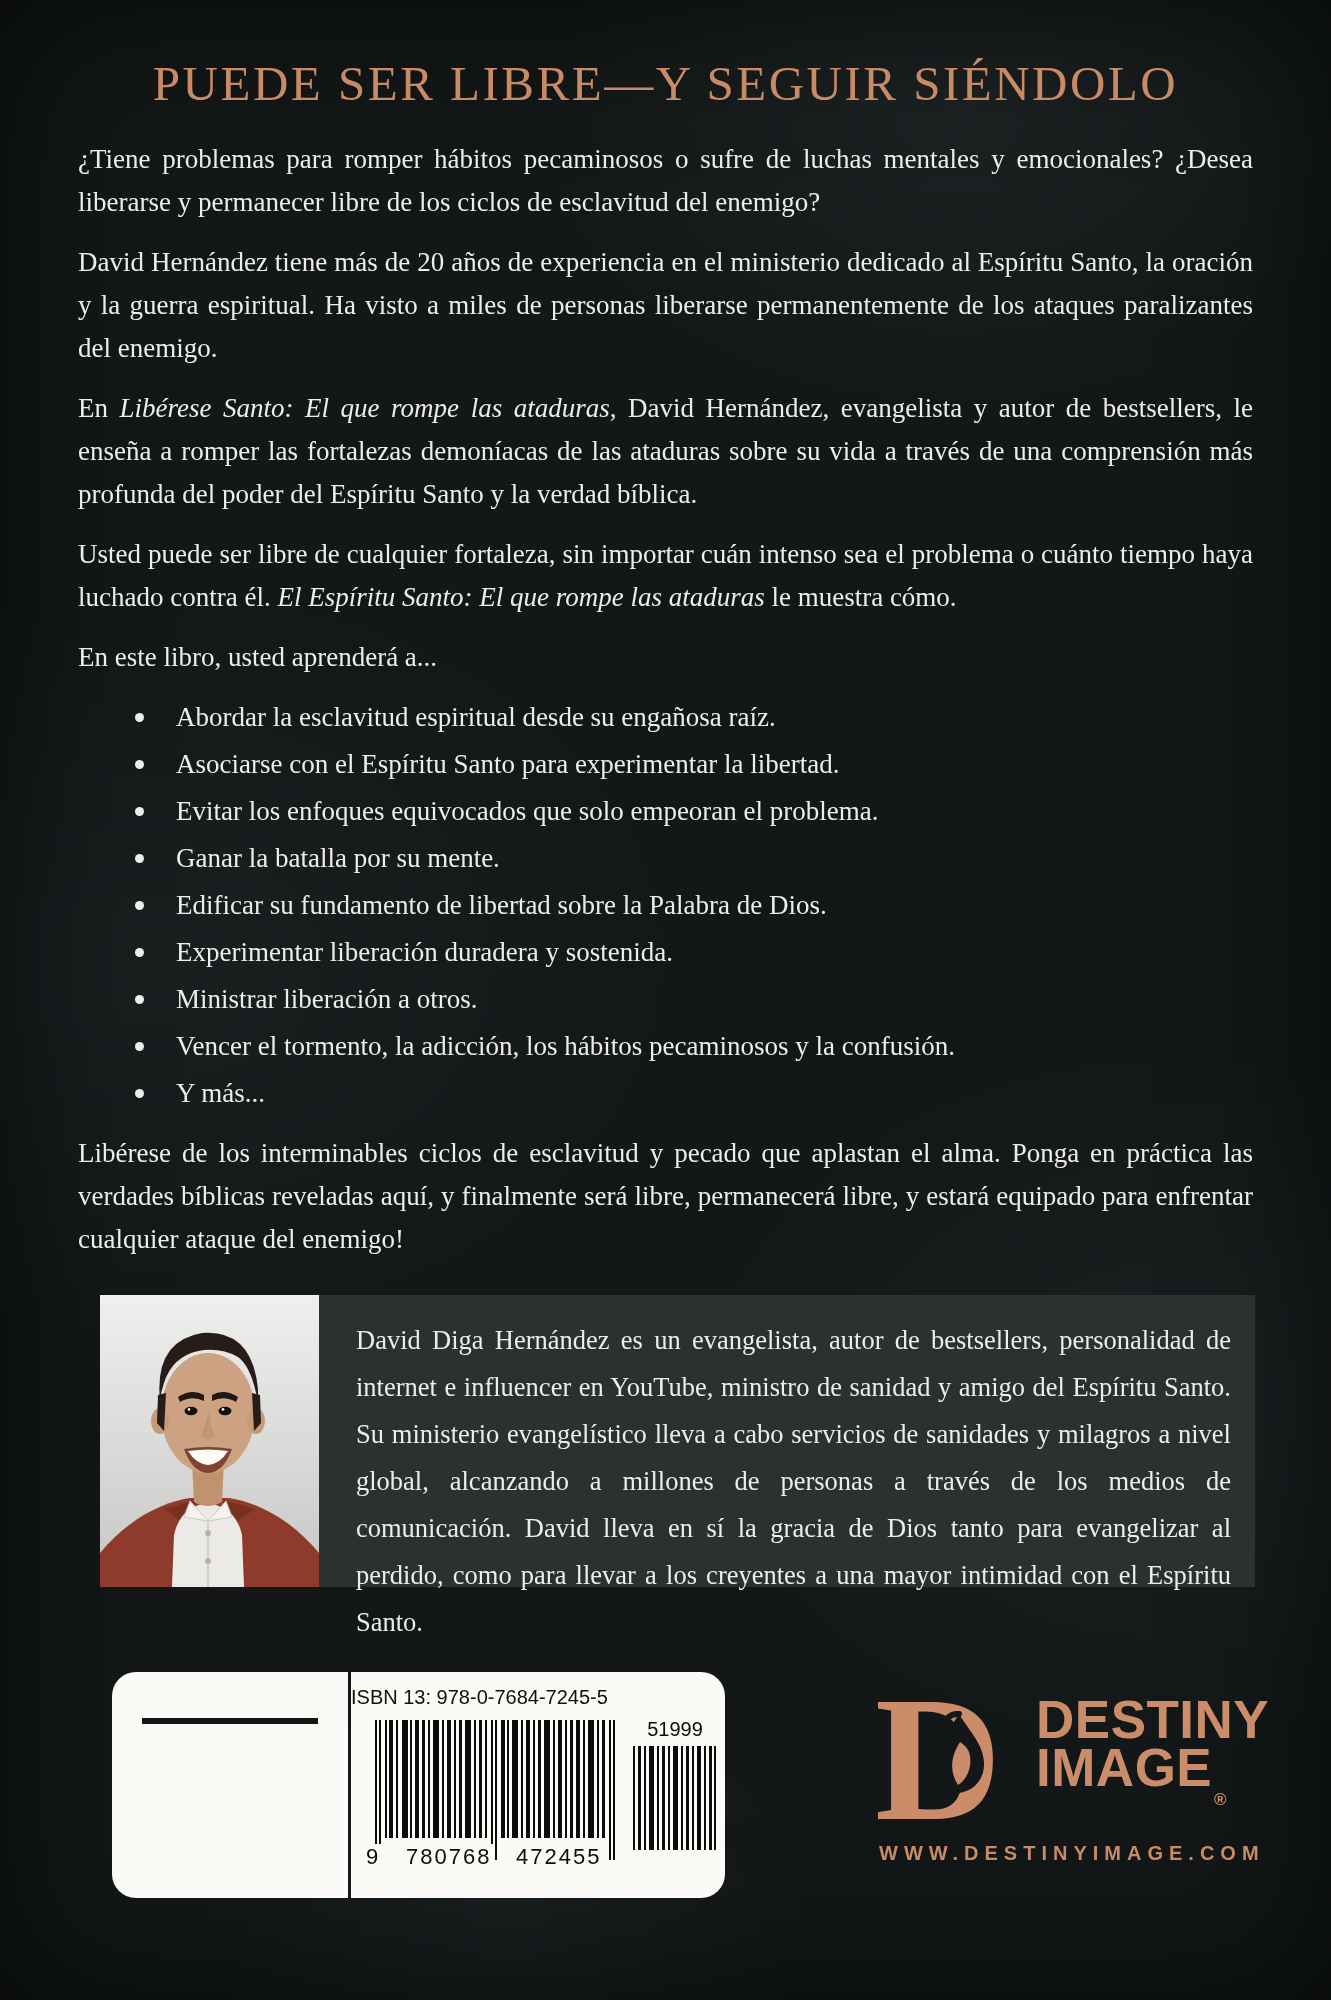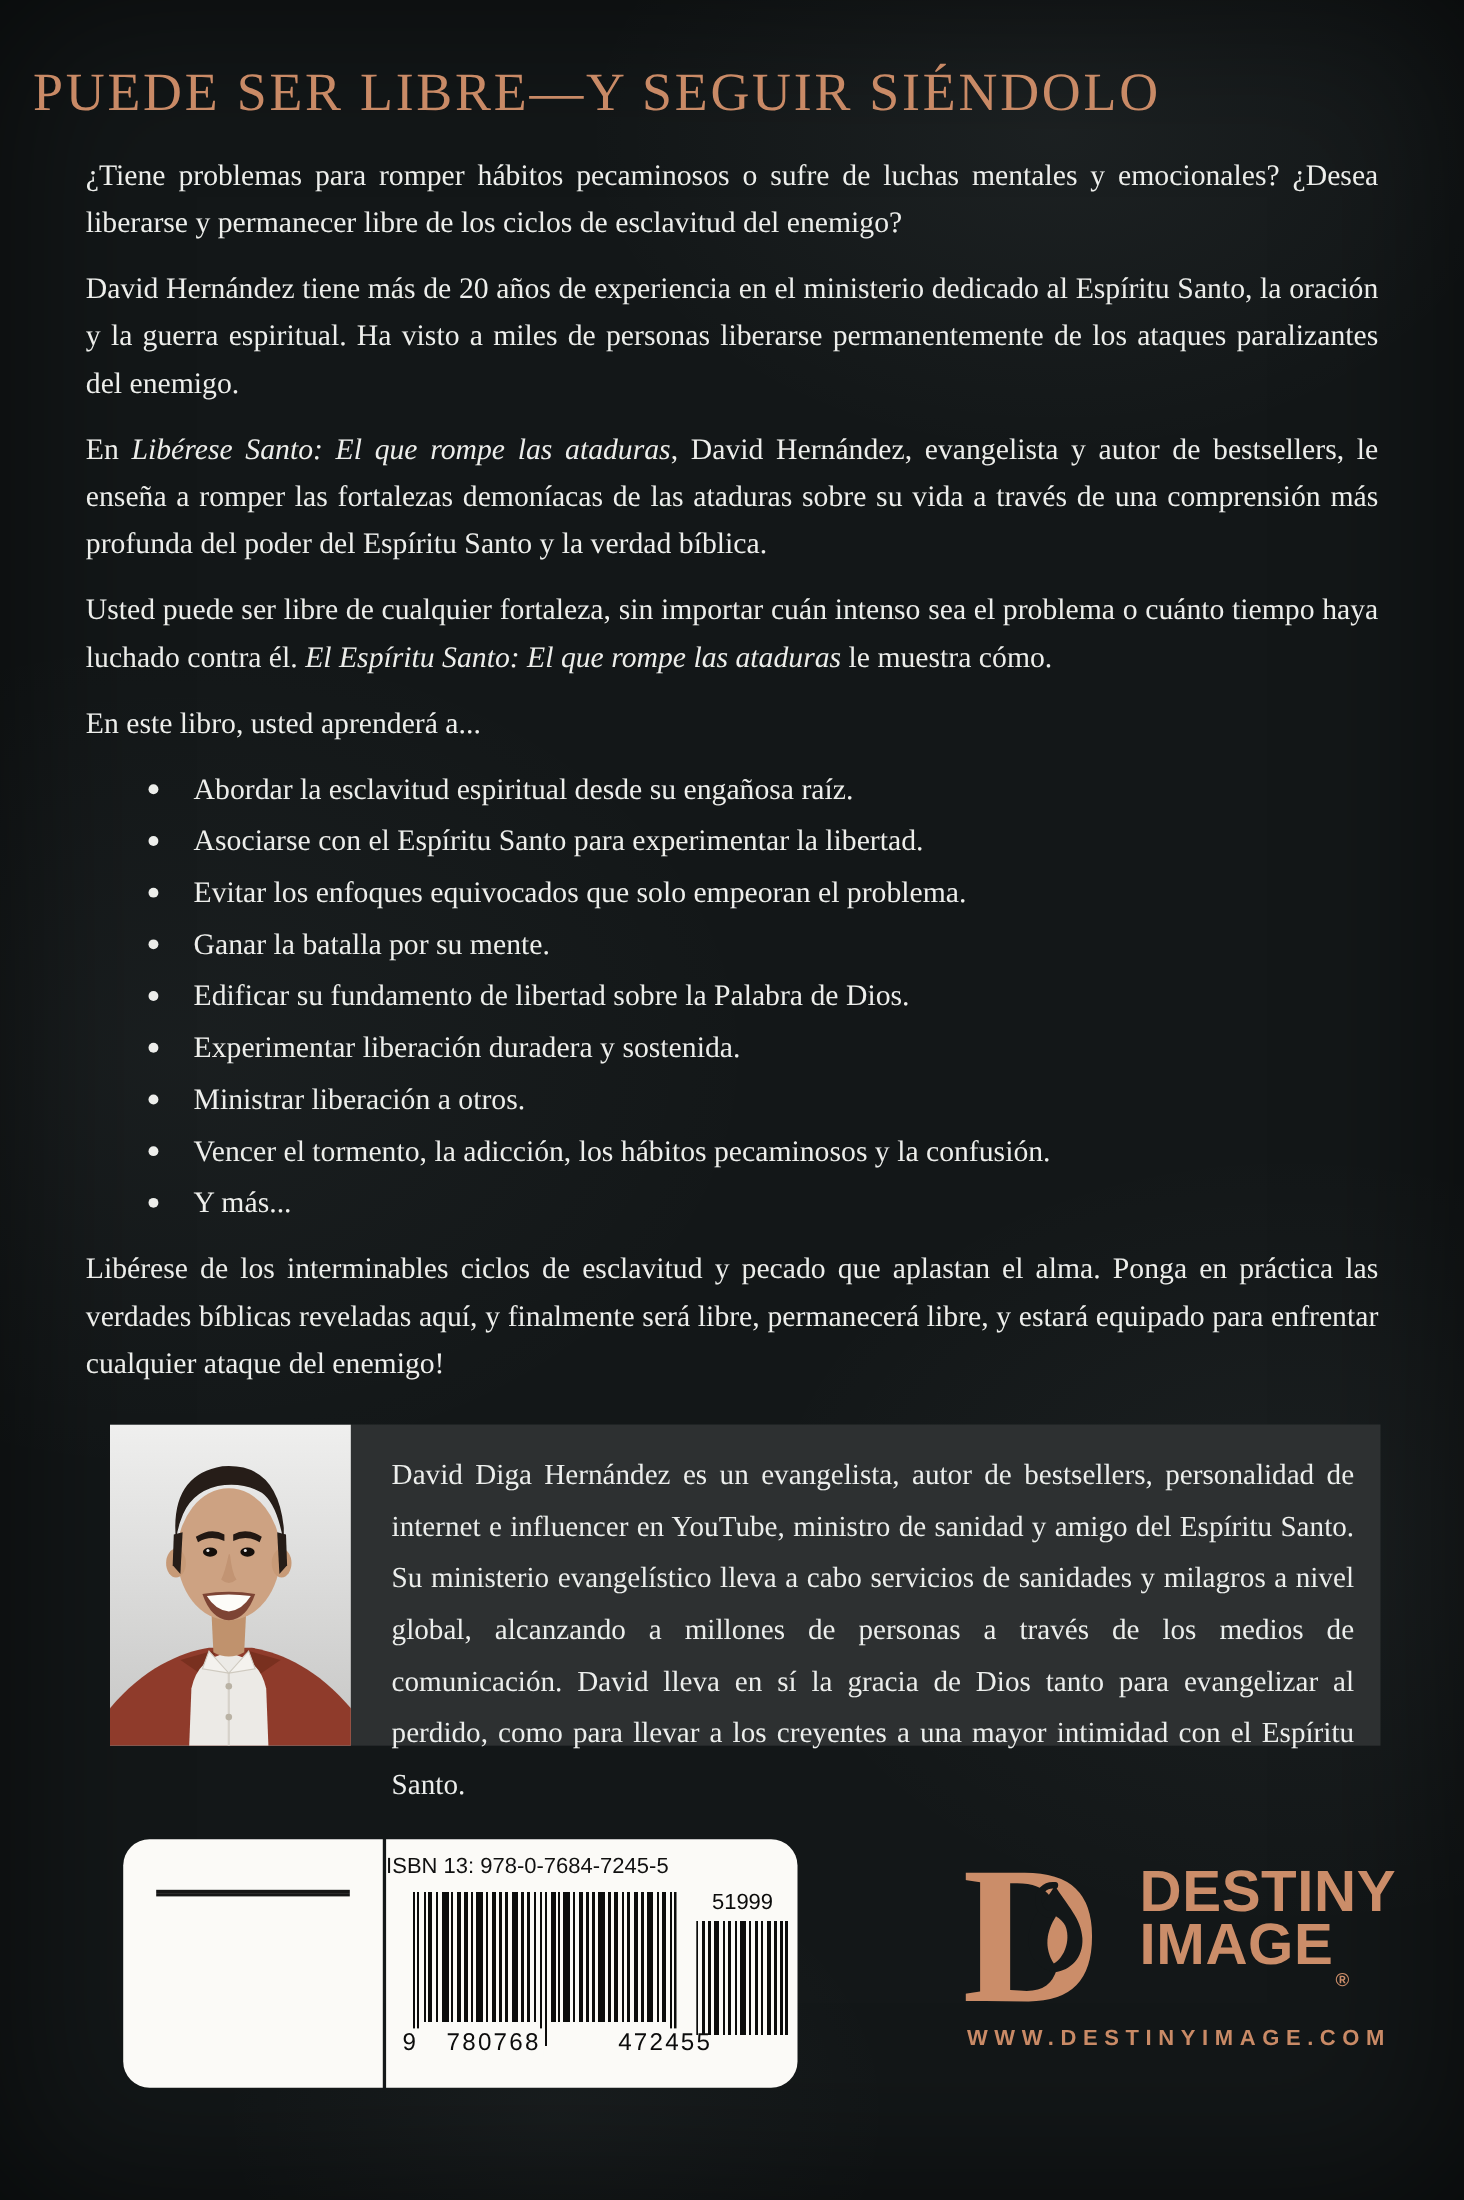--- a/index.html
+++ b/index.html
@@ -8,21 +8,21 @@
     background-color:#131718;
     background-image:
       radial-gradient(ellipse 700px 480px at 72% 6%,  rgba(205,222,228,0.05), transparent 62%),
       radial-gradient(ellipse 900px 650px at 12% 48%, rgba(200,215,222,0.04), transparent 60%),
       radial-gradient(ellipse 820px 600px at 88% 70%, rgba(205,220,226,0.045), transparent 60%),
       radial-gradient(ellipse 520px 420px at 38% 96%, rgba(198,212,218,0.035), transparent 60%);
     box-shadow: inset 0 0 150px rgba(0,0,0,0.6);
     font-family:"Liberation Serif", serif;
   }
   .title{
-    margin:56px 30px 0; text-align:left;
+    margin:56px 30px 0; text-align:center;
     font-size:49px; line-height:1.15; font-weight:400;
     letter-spacing:2.5px; color:#c98a66; white-space:nowrap;
   }
   .copy{ margin:26px 78px 0; }
   .copy p{ margin:0 0 17px; font-size:27px; line-height:43px; text-align:justify; color:#edeeeb; }
   .copy p.no-just{ text-align:left; }
   .copy i{ font-style:italic; }
   ul.learn{ list-style:none; margin:0 0 17px; padding:0 0 0 57px; }
   ul.learn li{ position:relative; padding-left:41px; font-size:27px; line-height:43px; margin:0 0 4px; color:#edeeeb; }
   ul.learn .dot{ position:absolute; left:0; top:17px; width:9px; height:9px; border-radius:50%; background:#edeeeb; }
@@ -40,21 +40,21 @@
   .rule.first{ margin-top:46px; }
   .price{ font-weight:bold; font-size:33px; line-height:46px; text-align:center; color:#0e0e0e; }
   .cats{ margin-top:15px; text-align:center; font-size:16.5px; line-height:21px; color:#222; }
 
   .barcode-box{ position:absolute; left:351px; top:1672px; width:374px; height:226px;
                 background:#fbfaf7; border-radius:0 24px 24px 0;
                 font-family:"Liberation Sans", sans-serif; }
   .isbn{ margin-top:13px; text-align:left; font-size:20px; line-height:24px; color:#101010; }
   .ean{ position:absolute; left:24px; top:48px; }
   .ean-digit{ position:absolute; top:172px; font-size:22px; color:#0c0c0c; background:#fbfaf7; padding:0 3px; letter-spacing:2px;}
-  .ean-d1{ left:12px; } .ean-d2{ left:52px; } .ean-d3{ left:162px;margin-left:46px; }
+  .ean-d1{ left:12px; } .ean-d2{ left:52px; } .ean-d3{ left:162px; }
   .supp-num{ position:absolute; left:282px; top:46px; width:84px; text-align:center; font-size:20px; color:#0c0c0c; }
   .supp-bars{ position:absolute; left:282px; top:74px; }
 
   .publisher{ position:absolute; left:878px; top:1664px; width:410px; height:205px;
               font-family:"Liberation Sans", sans-serif; }
   .d-mark{ position:absolute; left:0; top:26px; }
   .pub-line{ position:absolute; left:158px; font-weight:bold; font-size:53px; line-height:48px;
              letter-spacing:0.5px; color:#cb8d69; white-space:nowrap; }
   .pub-line.l1{ top:32px; } .pub-line.l2{ top:80px; }
   .reg{ position:absolute; left:336px; top:126px; font-weight:bold; font-size:17px; color:#cb8d69; }

